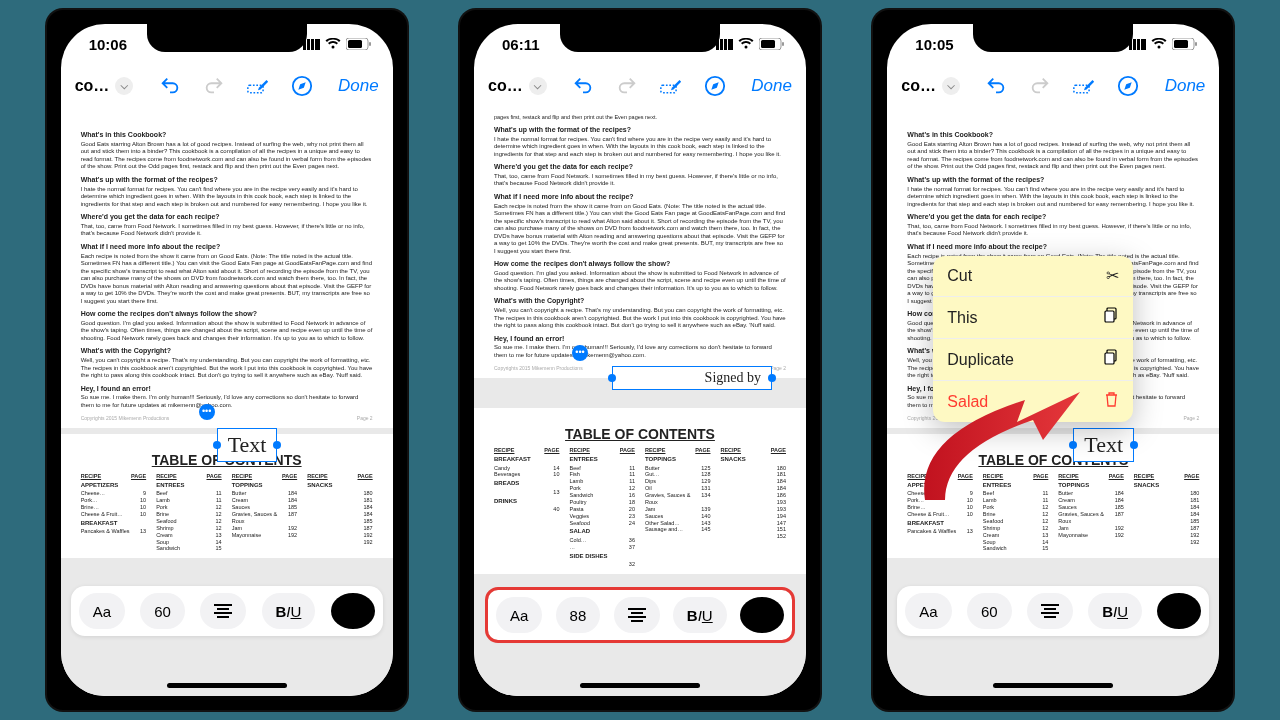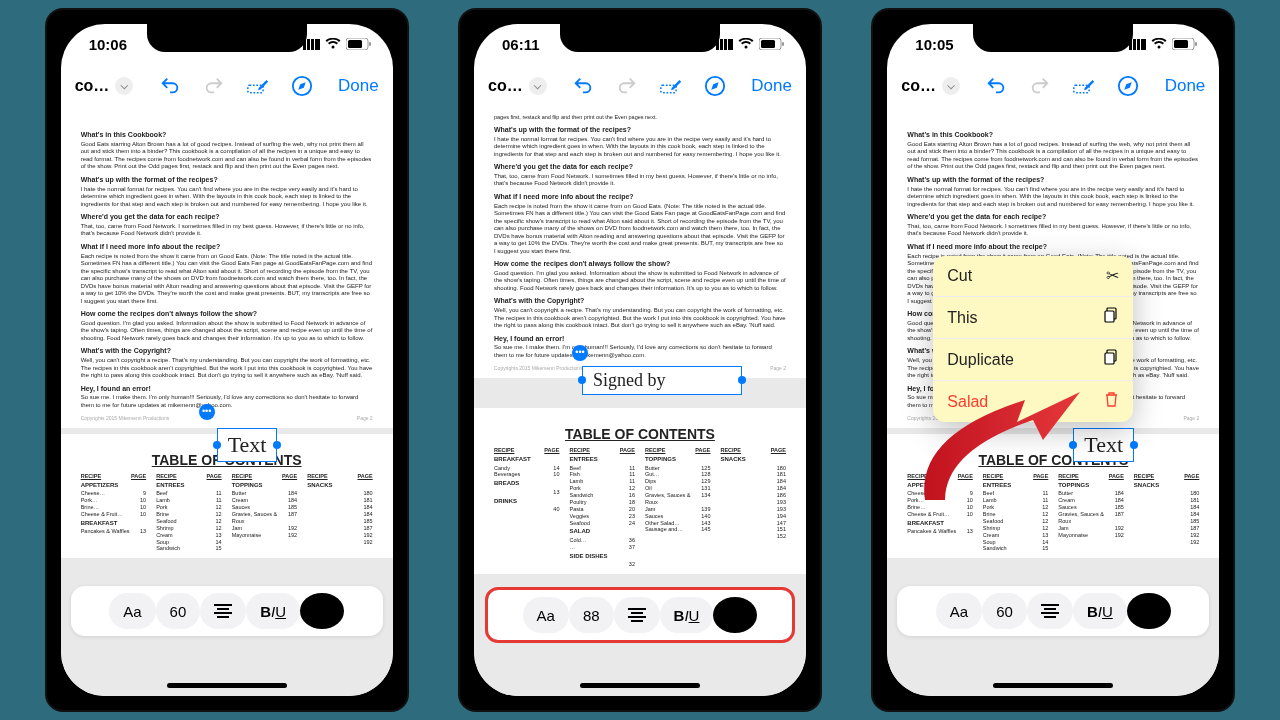--- a/index.html
+++ b/index.html
@@ -10,40 +10,40 @@
   .screen { width:100%; height:100%; background:#fff; border-radius:44px; overflow:hidden; position:relative; display:flex; flex-direction:column; }
   .notch { position:absolute; top:0; left:50%; transform:translateX(-50%); width:160px; height:28px; background:#000; border-radius:0 0 18px 18px; z-index:50; }
   .status { height:40px; display:flex; justify-content:space-between; align-items:center; padding:0 22px 0 28px; font-size:15px; font-weight:600; }
   .status .right { display:flex; gap:5px; align-items:center; }
   .sig,.wifi,.bat { display:inline-block; }
   .sig { width:17px; height:11px; background:linear-gradient(to right,#000 0 3px,transparent 3px 4px,#000 4px 7px,transparent 7px 8px,#000 8px 11px,transparent 11px 12px,#000 12px 15px); }
   .wifi svg,.bat svg { display:block; }
   .toolbar { height:44px; display:flex; align-items:center; justify-content:space-between; padding:0 14px; }
   .toolbar .left { display:flex; align-items:center; gap:6px; font-size:16px; font-weight:600; }
   .toolbar .mid { display:flex; gap:22px; align-items:center; }
-  .toolbar .right { color:var(--blue); font-size:17px; font-weight:500; }
+  .toolbar .right { color:var(--blue); font-size:17px; font-weight:500;font-style:italic; }
   .chev { width:18px; height:18px; border-radius:50%; background:#eee; display:flex; align-items:center; justify-content:center; font-size:10px; color:#888; }
   .icn { width:22px; height:22px; display:flex; align-items:center; justify-content:center; }
   .content { flex:1; overflow:hidden; background:#e9e9e9; position:relative; font-size:6px; line-height:1.25; color:#222; }
   .page { background:#fff; margin:0; padding:10px 20px 6px; }
   .page.pad-top { padding-top:18px; }
   .page h6 { font-size:7px; font-weight:700; margin:5px 0 1px; }
   .page p { font-size:6px; margin-bottom:1px; }
   .foot { font-size:5px; color:#aaa; margin-top:6px; display:flex; justify-content:space-between; }
   .gap { height:6px; background:#e9e9e9; }
   .toc-title { text-align:center; font-weight:700; font-size:14px; text-decoration:underline; margin:8px 0 4px; }
   .toc { display:flex; gap:10px; font-size:5.5px; }
   .toc .col { flex:1; }
   .toc .hdr { display:flex; justify-content:space-between; font-weight:700; text-decoration:underline; margin-bottom:2px; }
   .toc .row { display:flex; justify-content:space-between; }
   .toc .cat { font-weight:700; font-size:6px; margin:2px 0 1px; }
   .txtbox { position:absolute; border:1.5px solid var(--blue); background:#fff; font-size:22px; font-weight:400; padding:2px 10px; font-family:Georgia,serif; }
   .handle { position:absolute; width:8px; height:8px; background:var(--blue); border-radius:50%; }
   .bubble { position:absolute; width:16px; height:16px; background:var(--blue); border-radius:50%; display:flex; align-items:center; justify-content:center; color:#fff; font-size:9px; }
-  .bbar { position:absolute; bottom:60px; left:10px; right:10px; height:50px; background:#fff; border-radius:14px; display:flex; align-items:center; justify-content:center; padding:0 8px; box-shadow:0 1px 4px rgba(0,0,0,.1); }
+  .bbar { position:absolute; bottom:60px; left:10px; right:10px; height:50px; background:#fff; border-radius:14px; display:flex; align-items:center; justify-content:space-between; padding:0 8px; box-shadow:0 1px 4px rgba(0,0,0,.1); }
   .bbar.hl { outline:3px solid #e53935; outline-offset:0; border-radius:10px; bottom:56px; left:14px; right:14px; }
   .pill { background:#f2f2f4; border-radius:18px; padding:7px 14px; font-size:15px; font-weight:500; display:flex; align-items:center; justify-content:center; min-width:44px; height:36px; }
   .pill.blk { background:#000; width:36px; height:36px; border-radius:50%; padding:0; }
   .home { position:absolute; bottom:8px; left:50%; transform:translateX(-50%); width:120px; height:5px; background:#000; border-radius:3px; }
   .ctxmenu { position:absolute; background:#fef9c3; border-radius:12px; box-shadow:0 8px 30px rgba(0,0,0,.25); overflow:hidden; width:200px; z-index:40; }
   .ctxmenu .mi { display:flex; justify-content:space-between; align-items:center; padding:10px 14px; font-size:16px; border-bottom:1px solid #eee; }
   .ctxmenu .mi:last-child { border:none; }
   .ctxmenu .mi.red { color:var(--red); }
   .arrow { position:absolute; z-index:60; }
   u { text-decoration:underline; }
@@ -550,21 +550,21 @@
                   <span></span>
                   <span>151</span>
                 </div>
                 <div class="row">
                   <span></span>
                   <span>152</span>
                 </div>
               </div>
             </div>
         </div>
-        <div class="txtbox" style="left:108px;top:258px;font-size:18px;width:160px;text-align:left;">
+        <div class="txtbox" style="left:138px;top:258px;font-size:14px;width:160px;text-align:right;">
           <span>Signed by</span>
           <span class="handle" style="left:-5px;top:50%;margin-top:-4px;"></span>
           <span class="handle" style="right:-5px;top:50%;margin-top:-4px;"></span>
         </div>
         <div class="bubble" style="left:98px;top:237px;">•••</div>
       </div>
       <div class="bbar hl">
         <div class="pill">Aa</div>
         <div class="pill">88</div>
         <div class="pill">

